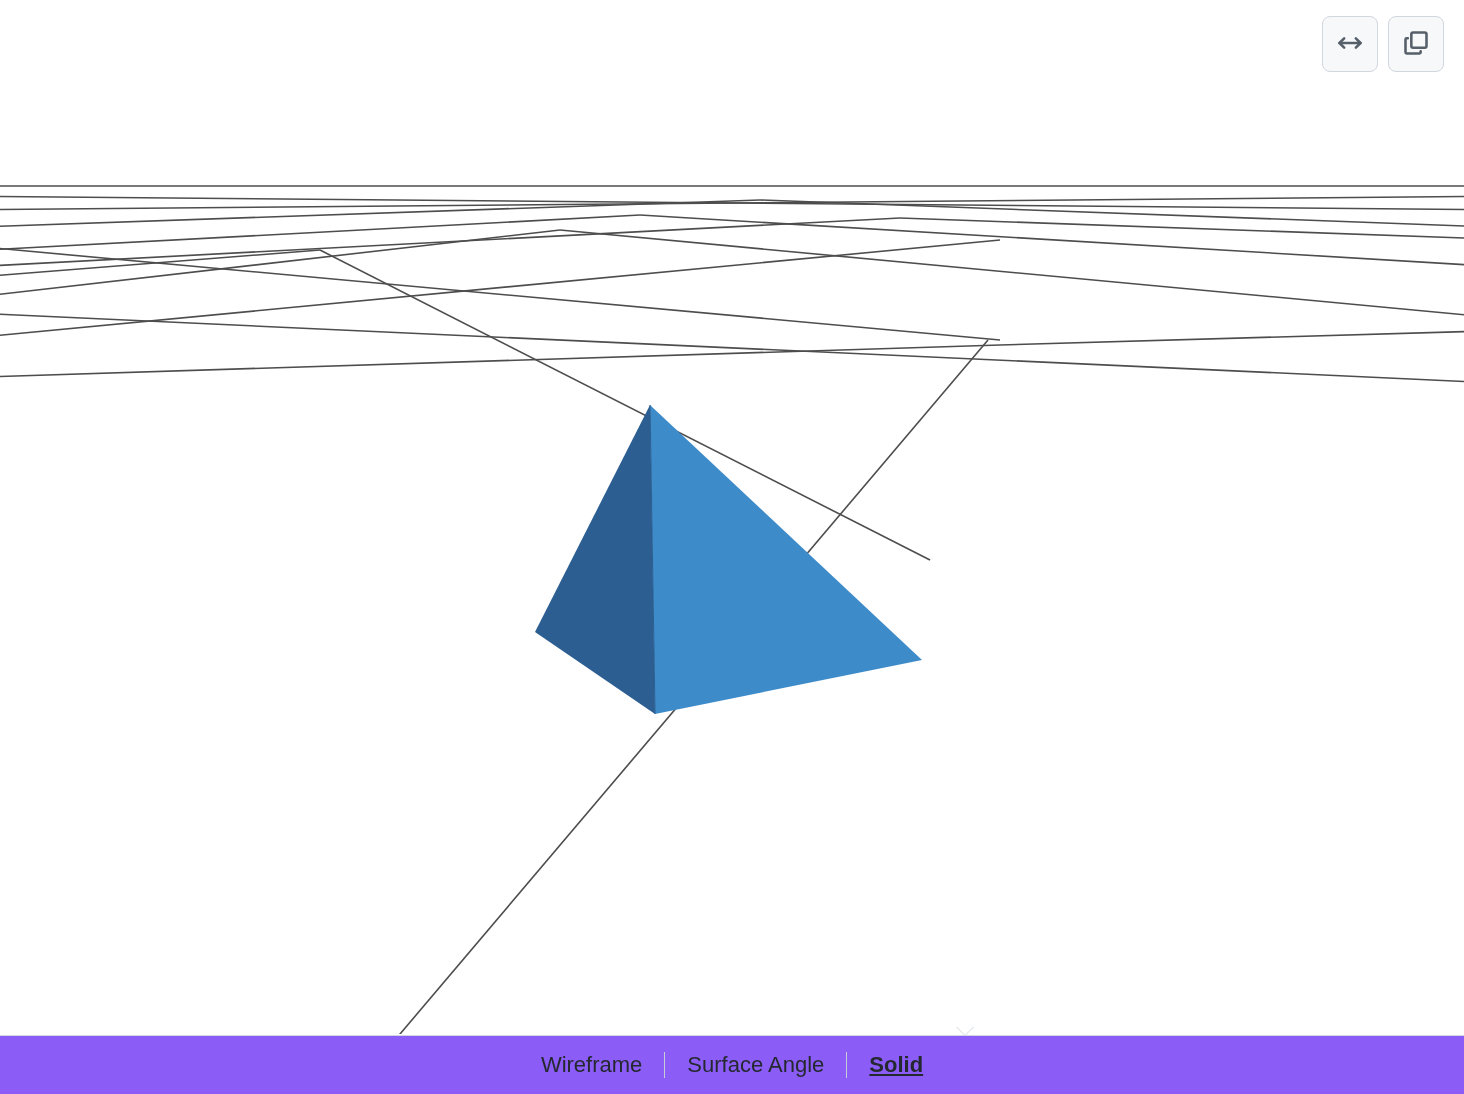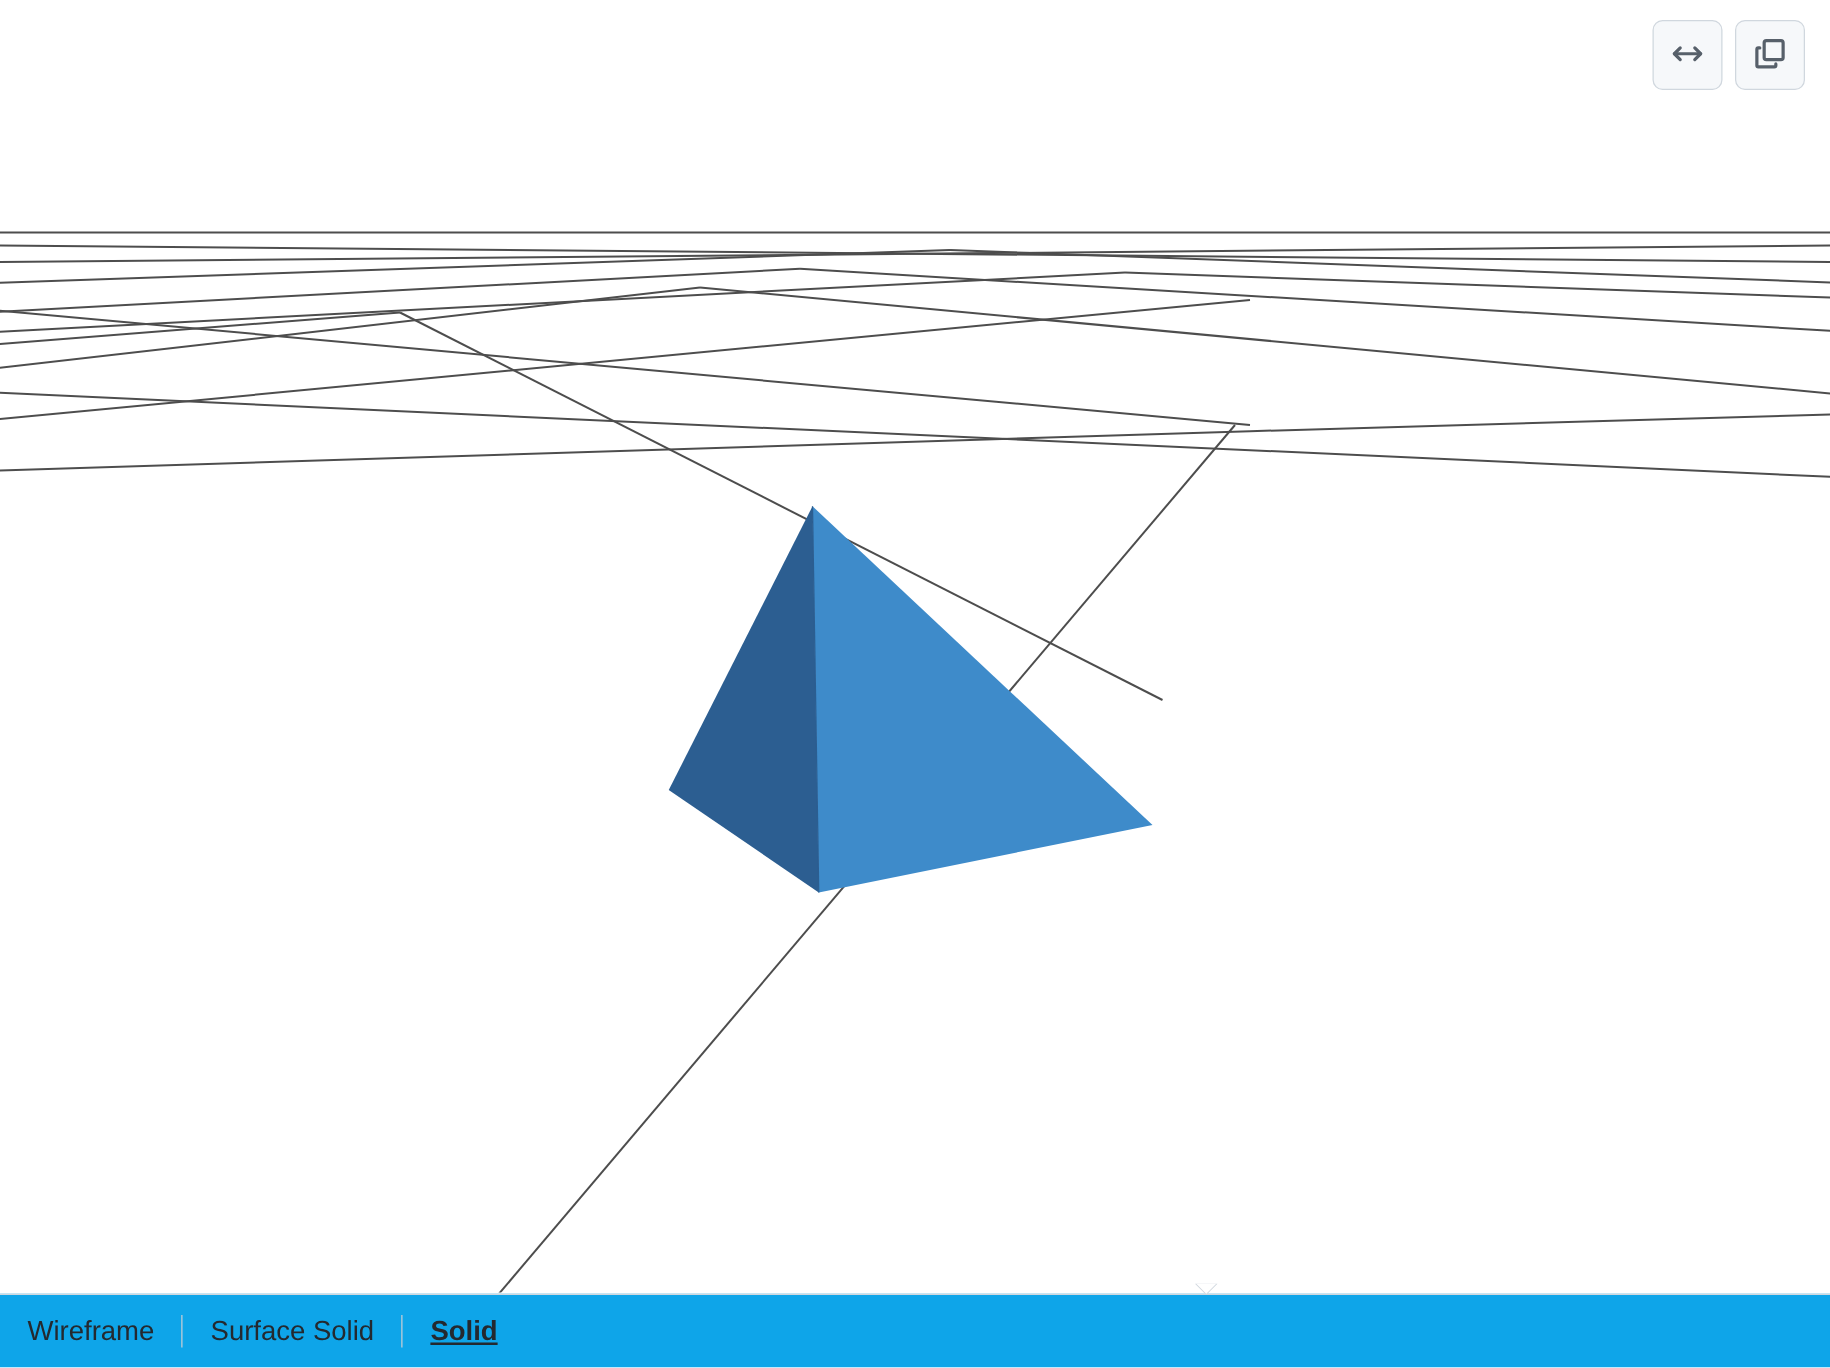--- a/index.html
+++ b/index.html
@@ -57,25 +57,25 @@
     stroke: currentColor;
   }
 
   
   .mode-bar {
     position: absolute;
     left: 0;
     right: 0;
     bottom: 0;
     height: 58px;
-    background: #0ea5e9;
+    background: #8b5cf6;
     border-top: 1px solid #d0d7de;
     display: flex;
     align-items: center;
-    justify-content: flex-start;
+    justify-content: center;
   }
   .mode-pointer {
     position: absolute;
     left: 50%;
     top: -9px;
     transform: translateX(224px);
     width: 0;
     height: 0;
     border-left: 9px solid transparent;
     border-right: 9px solid transparent;
@@ -174,17 +174,17 @@
       </svg>
     </span>
   </button>
 </div>
 
 <div class="mode-bar">
   <div class="mode-pointer"></div>
   <div class="mode-group">
     <span class="mode-item">Wireframe</span>
     <span class="mode-sep"></span>
-    <span class="mode-item">Surface Solid</span>
+    <span class="mode-item">Surface Angle</span>
     <span class="mode-sep"></span>
     <span class="mode-item active">Solid</span>
   </div>
 </div>
 
 </body></html>

